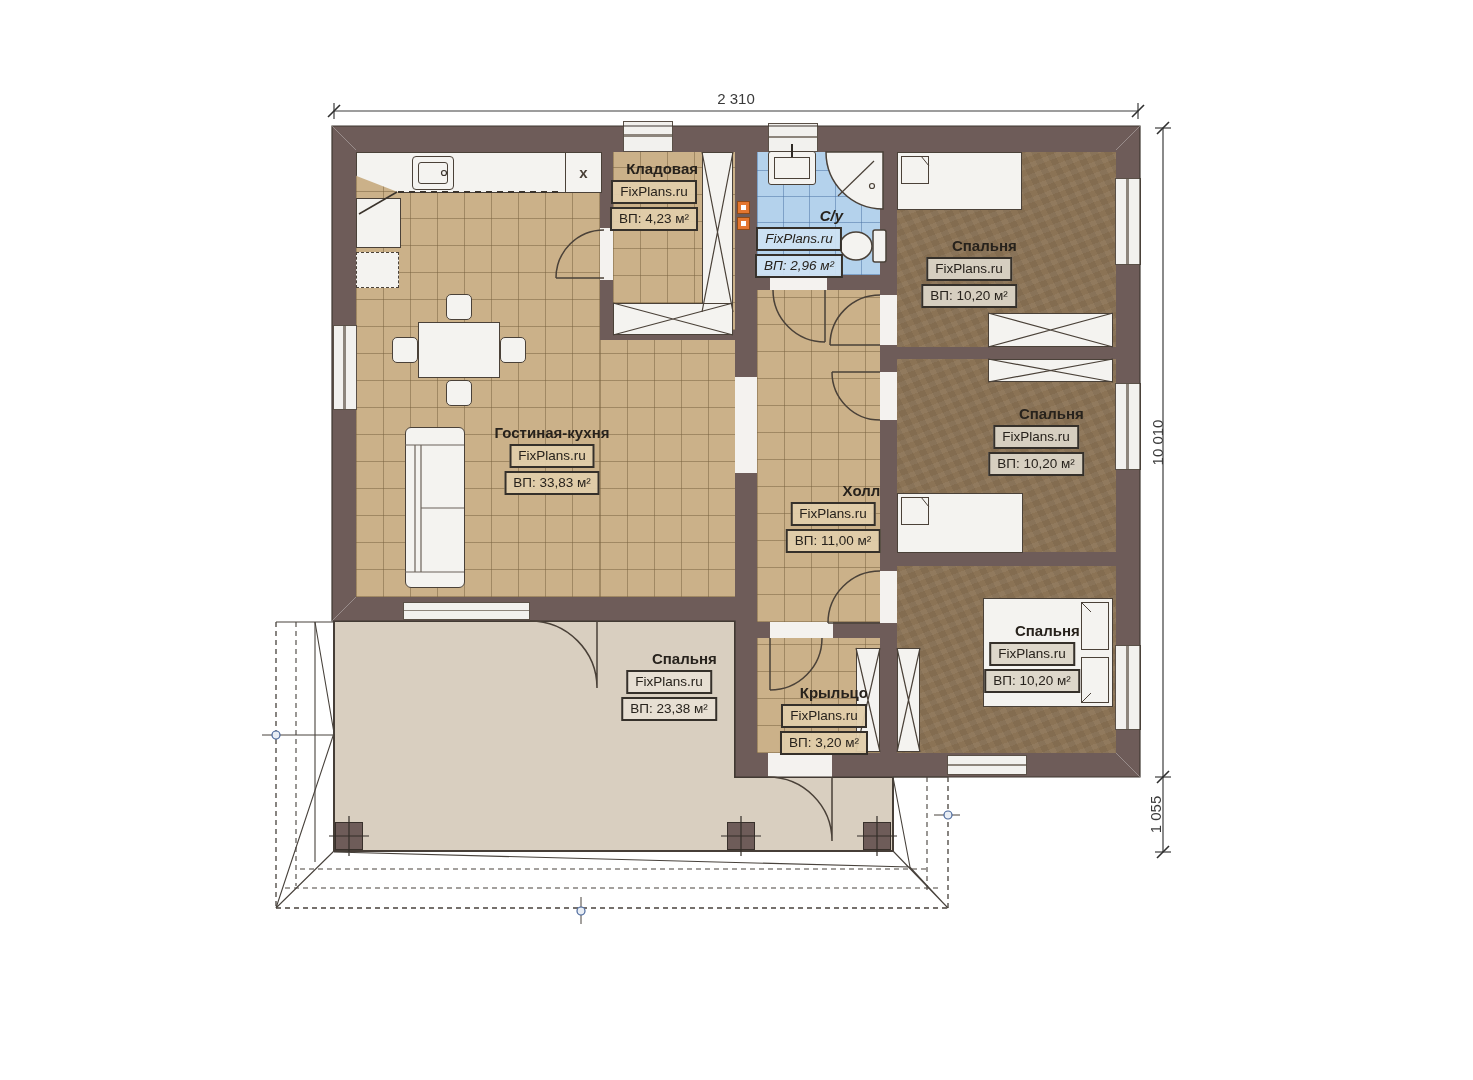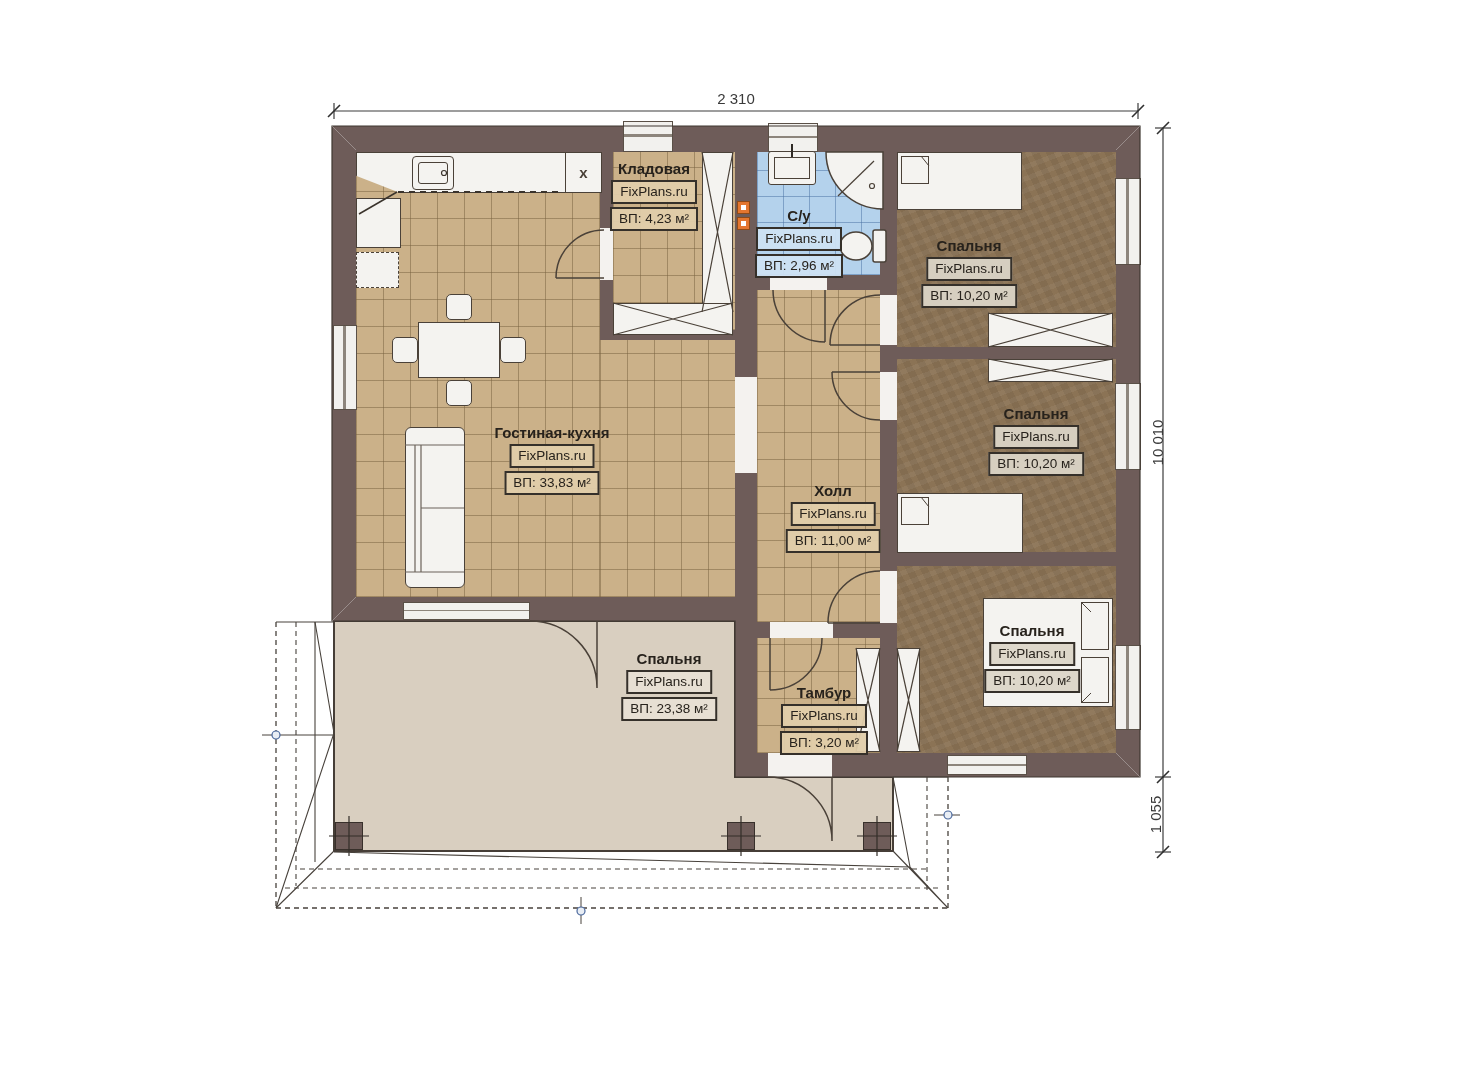--- a/index.html
+++ b/index.html
@@ -30,21 +30,21 @@
   .burner{position:absolute;width:19px;height:20px;border:1px solid #3a332c;box-sizing:border-box;
     background-color:#e8e6e2;background-image:
     repeating-linear-gradient(0deg,#6a6158 0 1px,transparent 1px 4px),
     repeating-linear-gradient(90deg,#6a6158 0 1px,transparent 1px 4px);}
   .xcab-glyph{display:flex;align-items:center;justify-content:center;height:100%;
     color:#4a4138;font-size:15px;font-weight:bold;}
   .column{position:absolute;width:28px;height:28px;background:#6e5c59;border:1px solid #38302b;box-sizing:border-box;z-index:8;}
   .marker{position:absolute;width:13px;height:13px;background:#e4762f;border:1px solid #8f4a17;box-sizing:border-box;z-index:12;}
   .marker::after{content:"";position:absolute;inset:3px;background:#fff;}
   
-  .label{position:absolute;transform:translateX(-50%);text-align:center;z-index:30;}
+  .label{position:absolute;transform:translateX(-50%);text-align:right;z-index:30;}
   .rname{font-weight:bold;font-size:15px;color:#27221c;white-space:nowrap;margin:0 0 1px 0;}
   .rbox{border:2px solid #35302a;font-size:13.5px;color:#27221c;padding:0 7px;margin:3px auto 0;
     width:max-content;line-height:20px;white-space:nowrap;}
   .bg-tan{background:rgba(224,206,170,.95);}
   .bg-blue{background:rgba(205,225,243,.95);}
   .bg-bed{background:rgba(219,212,199,.94);}
   .bg-porch{background:rgba(231,224,211,.96);}
   
   .dim{position:absolute;font-size:15px;color:#3a3a3a;z-index:30;white-space:nowrap;}
   .dim-rot{width:70px;text-align:center;transform:rotate(-90deg);}
@@ -249,32 +249,32 @@
   <div class="label" style="left:552px;top:424px;">
     <div class="rname">Гостиная-кухня</div>
     <div class="rbox bg-tan">FixPlans.ru</div>
     <div class="rbox bg-tan">ВП: 33,83 м²</div>
   </div>
   <div class="label" style="left:654px;top:160px;">
     <div class="rname">Кладовая</div>
     <div class="rbox bg-tan">FixPlans.ru</div>
     <div class="rbox bg-tan">ВП: 4,23 м²</div>
   </div>
-  <div class="label" style="left:799px;top:207px;">
+  <div class="label" style="left:799px;top:207px;font-style:italic;">
     <div class="rname">С/у</div>
     <div class="rbox bg-blue">FixPlans.ru</div>
     <div class="rbox bg-blue">ВП: 2,96 м²</div>
   </div>
   <div class="label" style="left:833px;top:482px;">
     <div class="rname">Холл</div>
     <div class="rbox bg-tan">FixPlans.ru</div>
     <div class="rbox bg-tan">ВП: 11,00 м²</div>
   </div>
   <div class="label" style="left:824px;top:684px;">
-    <div class="rname">Тамбур</div>
+    <div class="rname">Крыльцо</div>
     <div class="rbox bg-tan">FixPlans.ru</div>
     <div class="rbox bg-tan">ВП: 3,20 м²</div>
   </div>
   <div class="label" style="left:969px;top:237px;">
     <div class="rname">Спальня</div>
     <div class="rbox bg-bed">FixPlans.ru</div>
     <div class="rbox bg-bed">ВП: 10,20 м²</div>
   </div>
   <div class="label" style="left:1036px;top:405px;">
     <div class="rname">Спальня</div>

